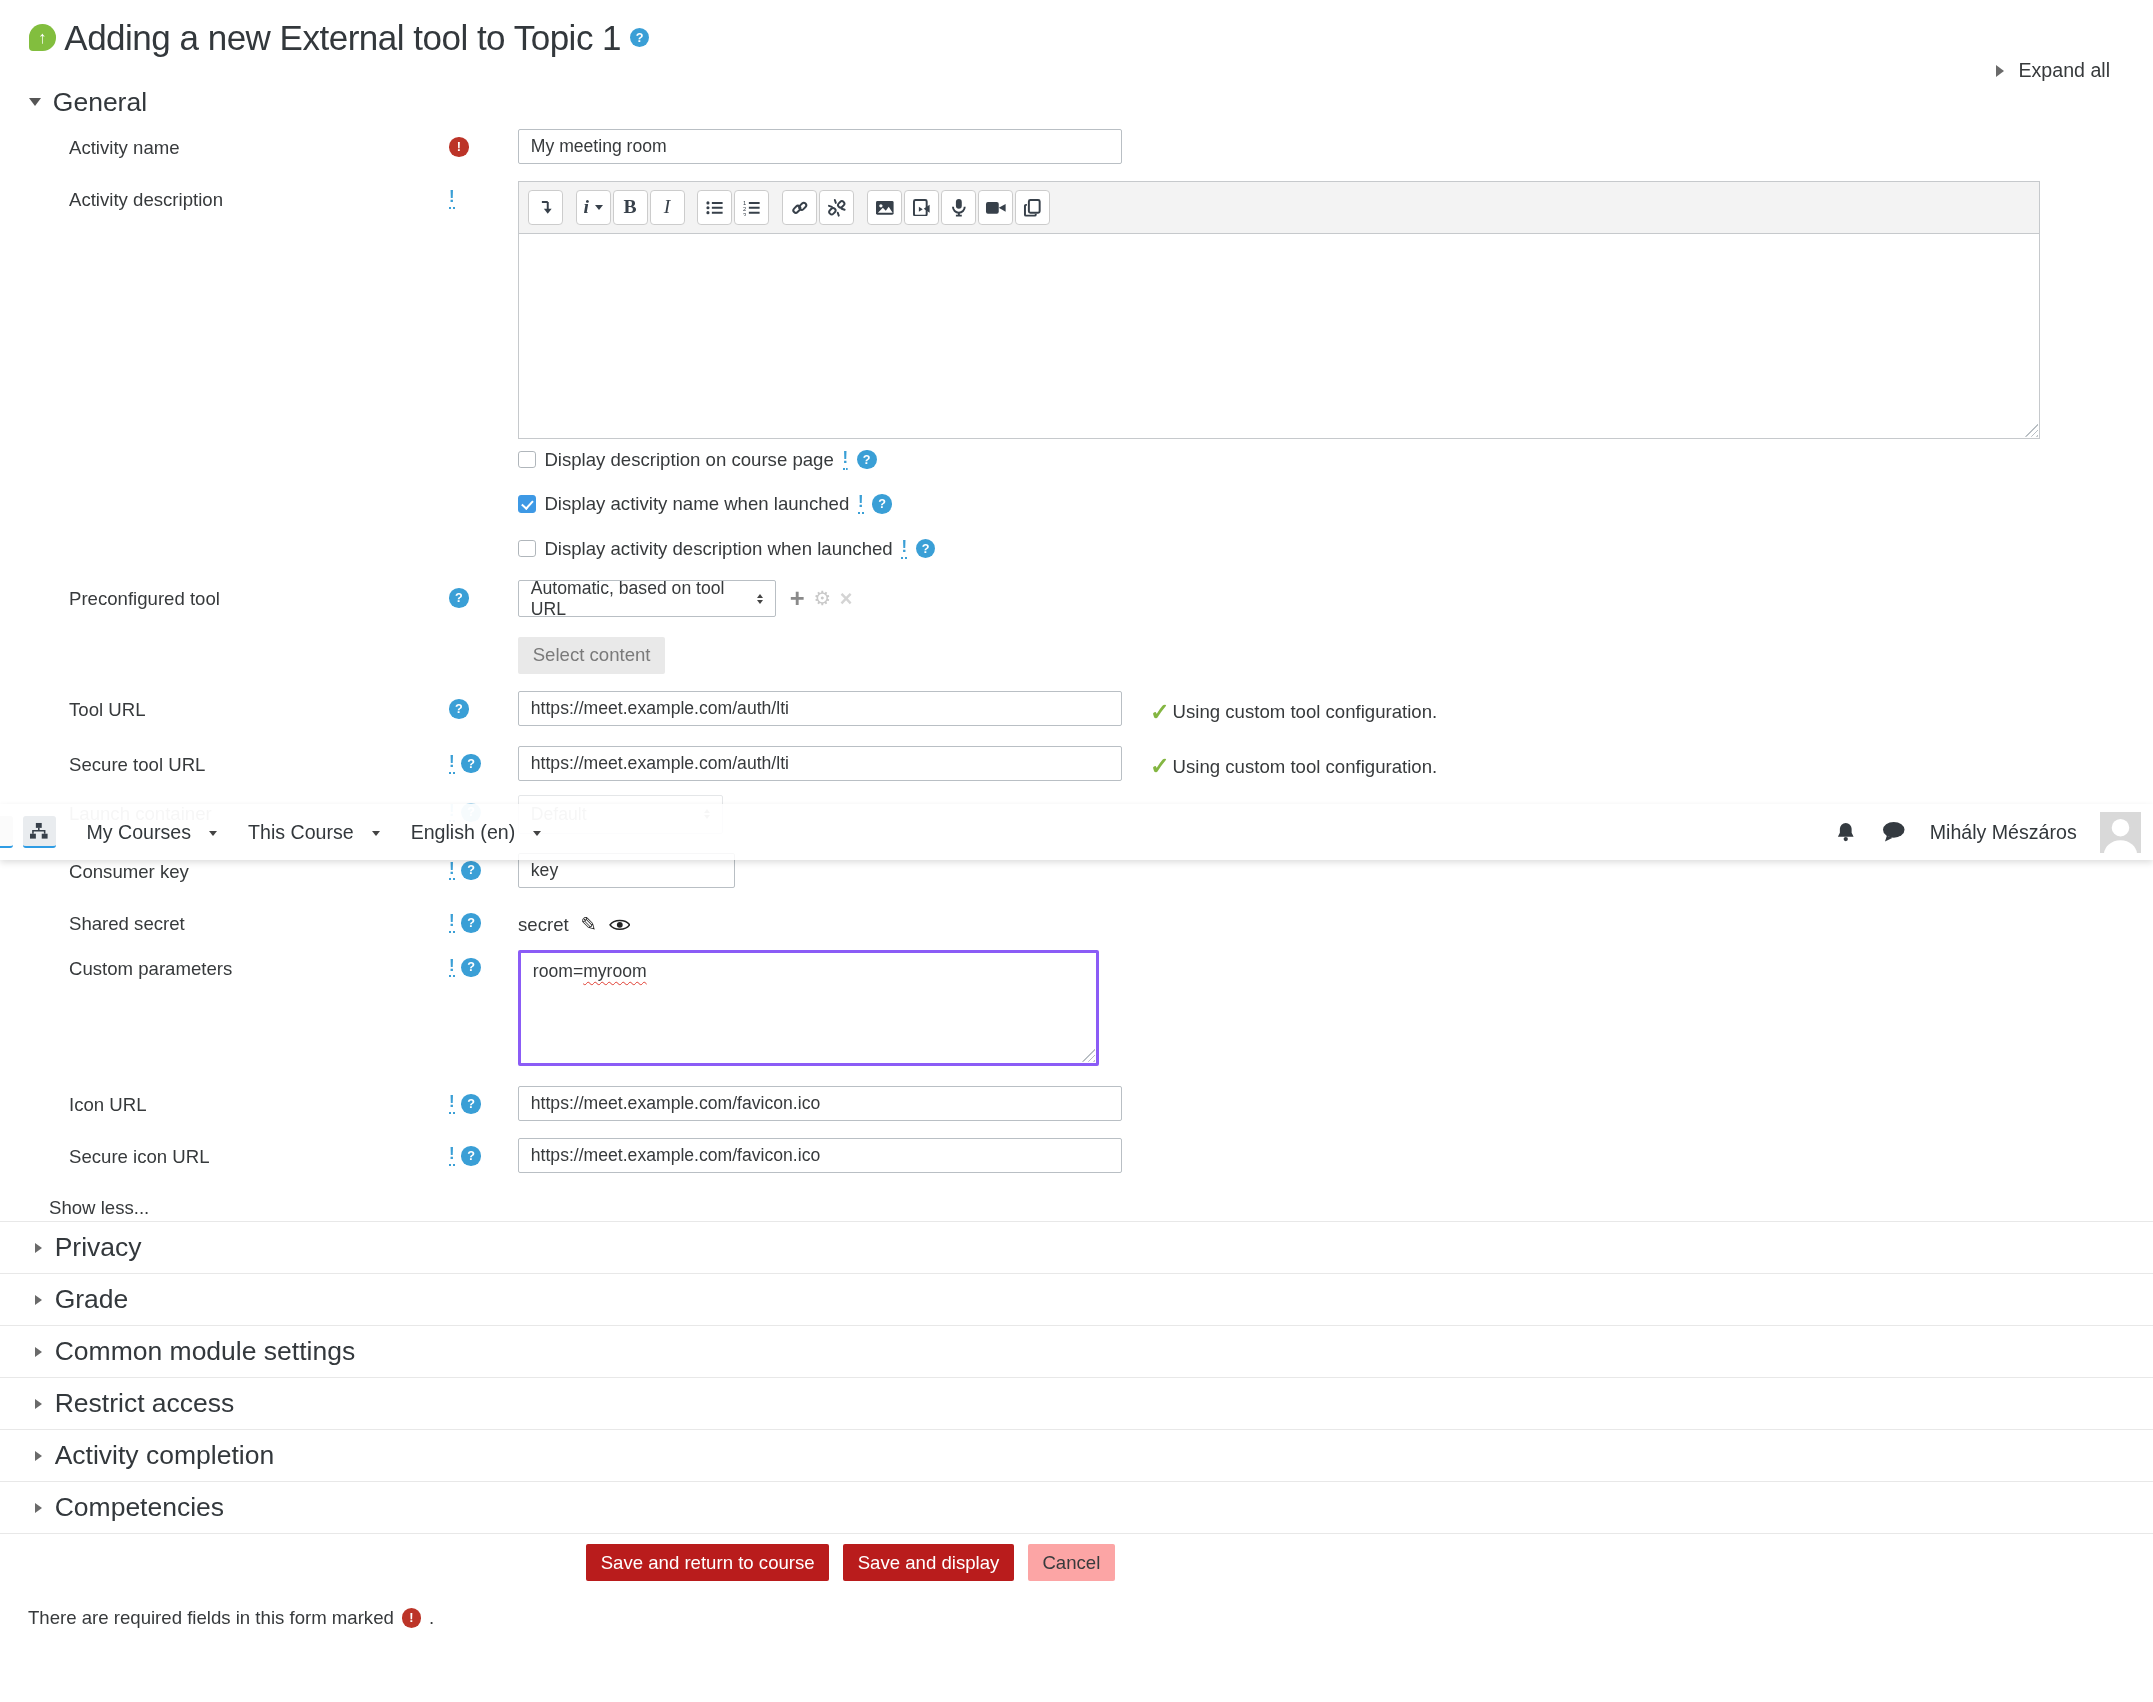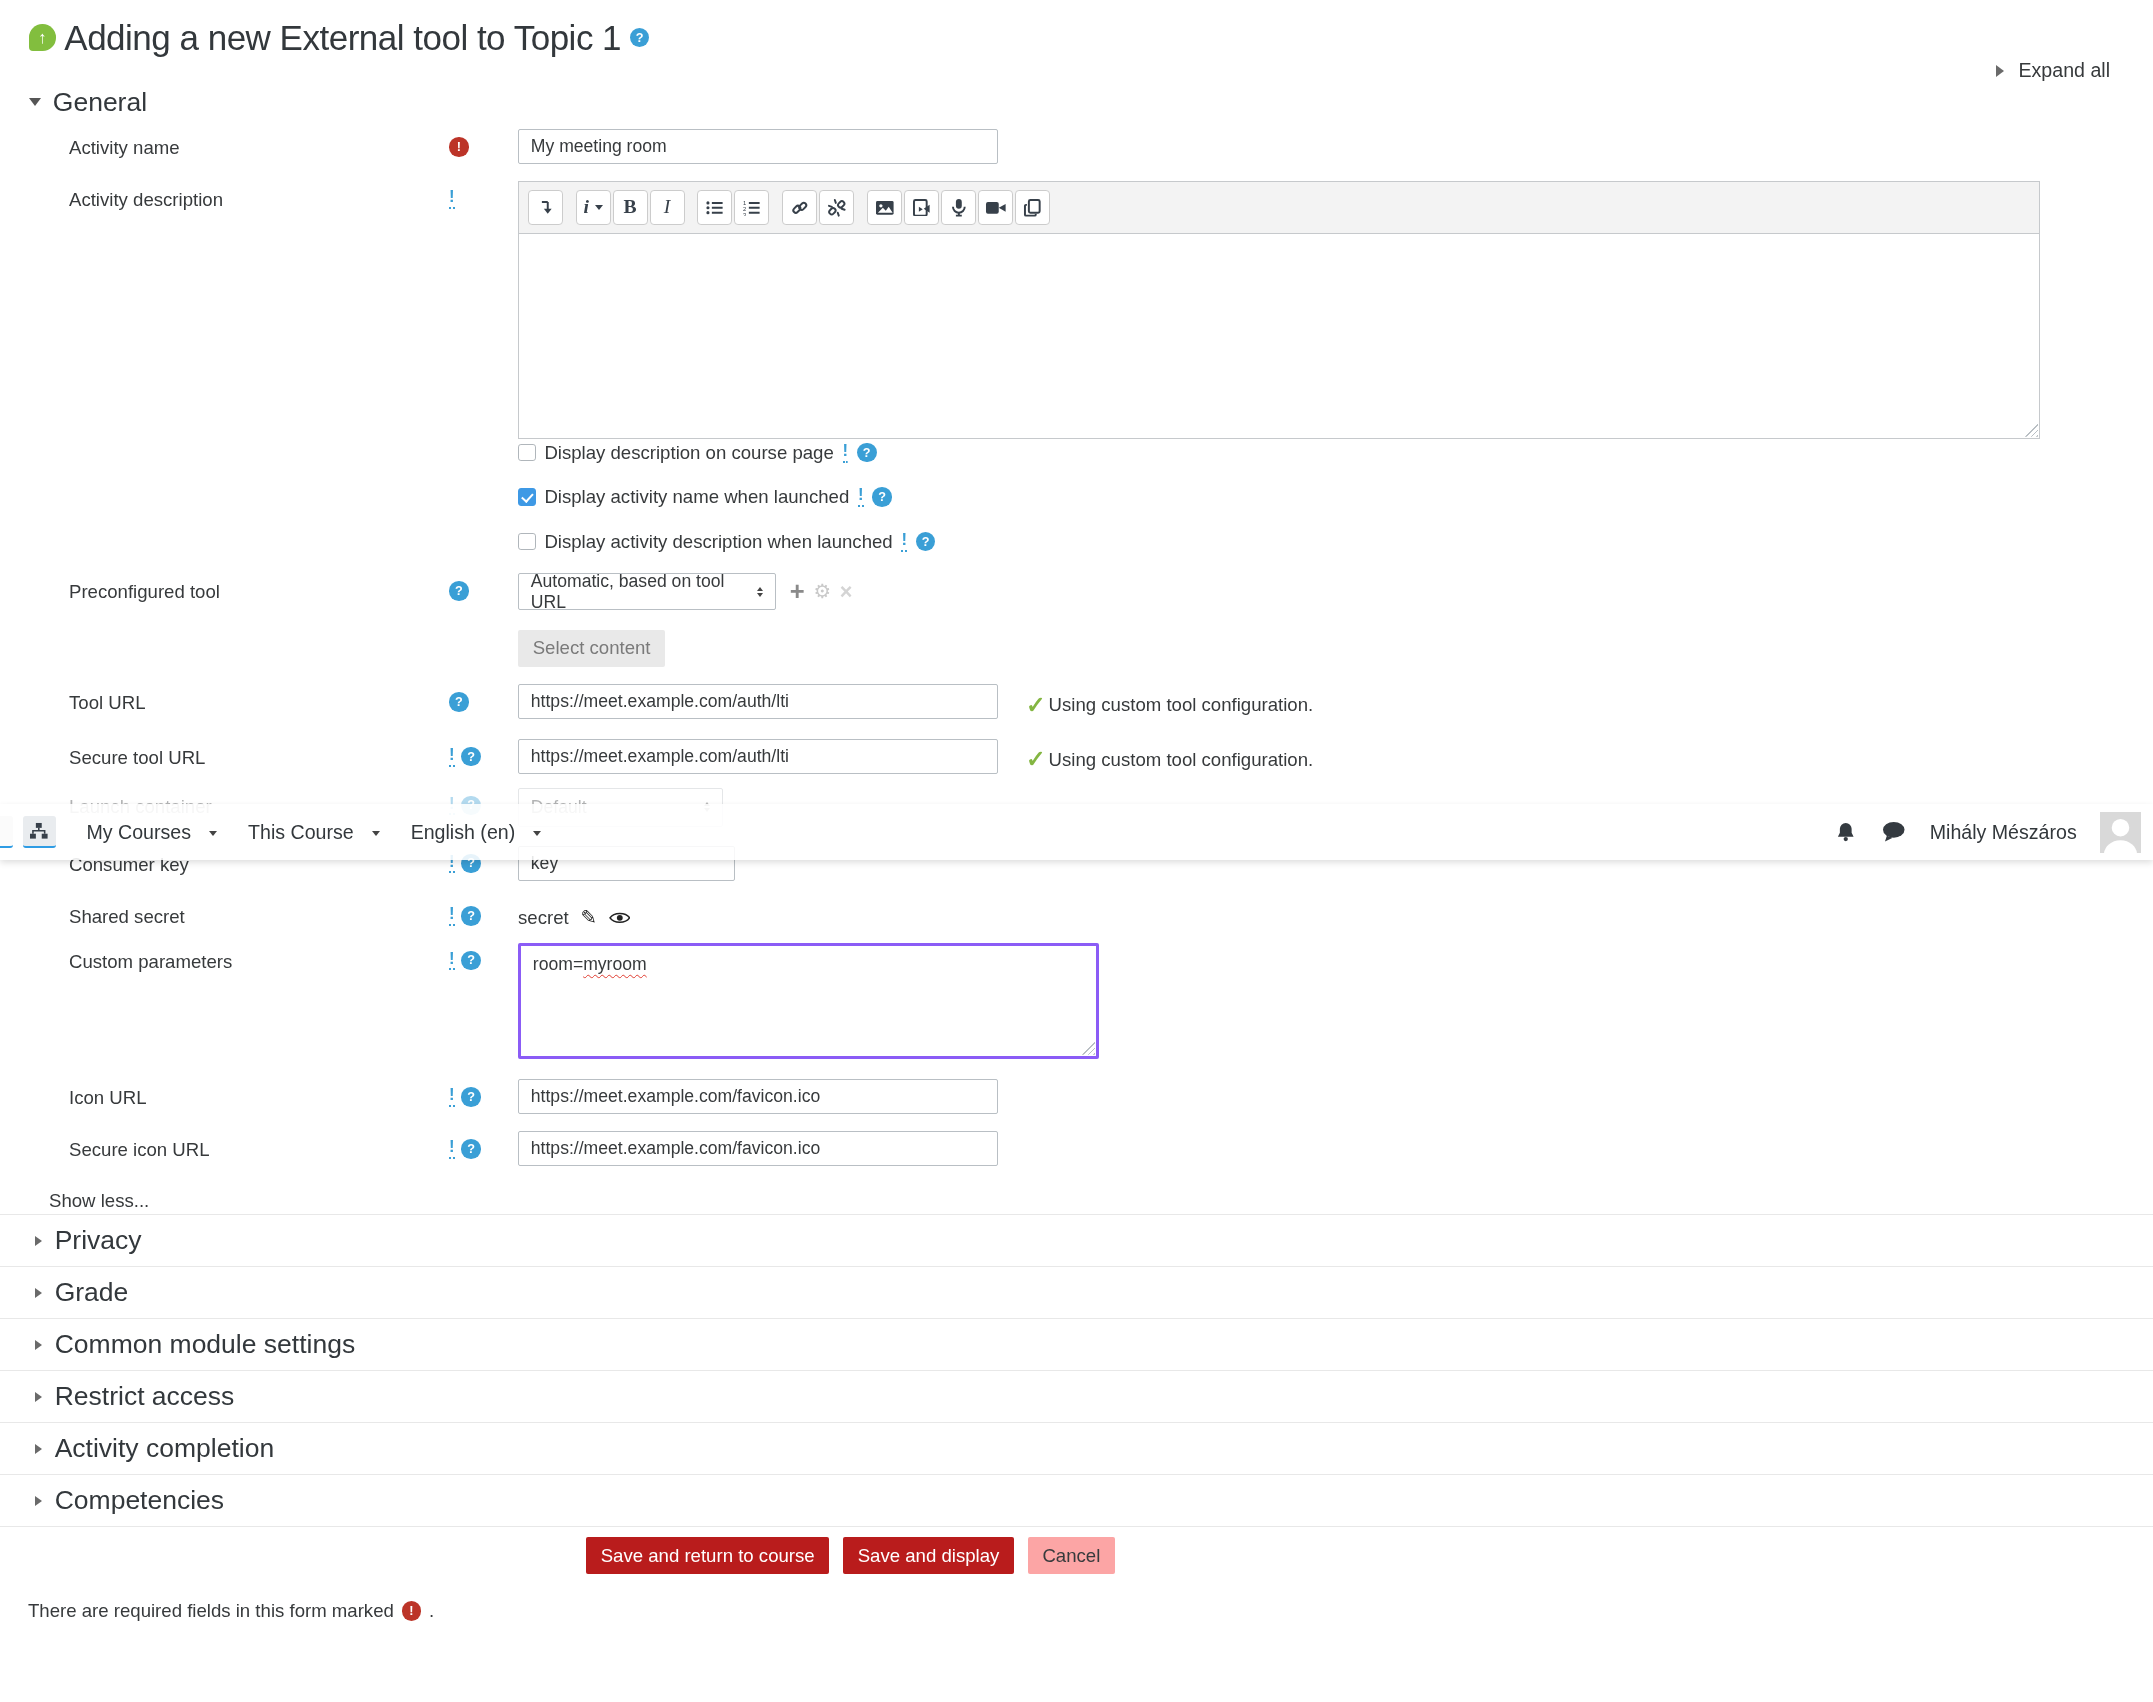--- a/index.html
+++ b/index.html
@@ -30,21 +30,21 @@
   .sec-heading { display:flex; align-items:center; gap:11.8px; margin:29px 0 11.8px 29px; }
   .sec-heading h2 { font-size:26.5px; font-weight:400; color:#33383c; }
 
   
   .frow { display:flex; align-items:flex-start; margin-right:46px; }
   .col-label { width:449px; padding:7.8px 0 0 69px; font-size:18.6px; color:#373a3c; flex:0 0 auto; }
   .col-icons { width:69px; padding-top:7.8px; display:flex; align-items:center; gap:6.9px; flex:0 0 auto; }
   .col-field { flex:1 1 auto; min-width:0; }
 
   .tinput { height:35px; border:1px solid #b9bfc4; border-radius:2px; font-size:17.6px; color:#373a3c;
-            padding:0 11.8px; font-family:"Liberation Sans",sans-serif; background:#fff; width:480px; }
+            padding:0 11.8px; font-family:"Liberation Sans",sans-serif; background:#fff; width:604px; }
   .tinput.narrow { width:217px; }
 
   
   .editor { width:1522px; }
   .editor-toolbar { background:#f3f3f3; border:1px solid #c6c9cc; border-bottom:0; padding:7.8px 8.8px; display:flex; gap:10.8px; }
   .btn-group { display:flex; }
   .ebtn { min-width:35px; height:35px; background:#fff; border:1px solid #ccc; border-radius:3.9px; margin-right:2px;
           display:flex; align-items:center; justify-content:center; color:#37404a; font-size:17.6px; cursor:pointer; }
   .ebtn svg { display:block; }
   .ebtn .b { font-weight:bold; font-family:"Liberation Serif",serif; font-size:19.6px; }
@@ -260,21 +260,21 @@
                   <path d="M4 7 h-1 a1 1 0 0 0 -1 1 v9 a1 1 0 0 0 1 1 h9 a1 1 0 0 0 1 -1 v-1" fill="none" stroke="#37404a" stroke-width="2"></path>
                 </svg>
             </div>
           </div>
         </div>
         <div class="editor-area">
           <span class="grip"></span>
         </div>
       </div>
 
-      <div style="margin-top:3px;">
+      <div style="margin-top:10px;">
         <div class="cbrow">
           <span class="cbox"></span>
           <span>Display description on course page</span>
           <span class="adv-mark">!</span>
           <span class="help-badge">?</span>
         </div>
         <div class="cbrow">
           <span class="cbox checked"></span>
           <span>Display activity name when launched</span>
           <span class="adv-mark">!</span>

